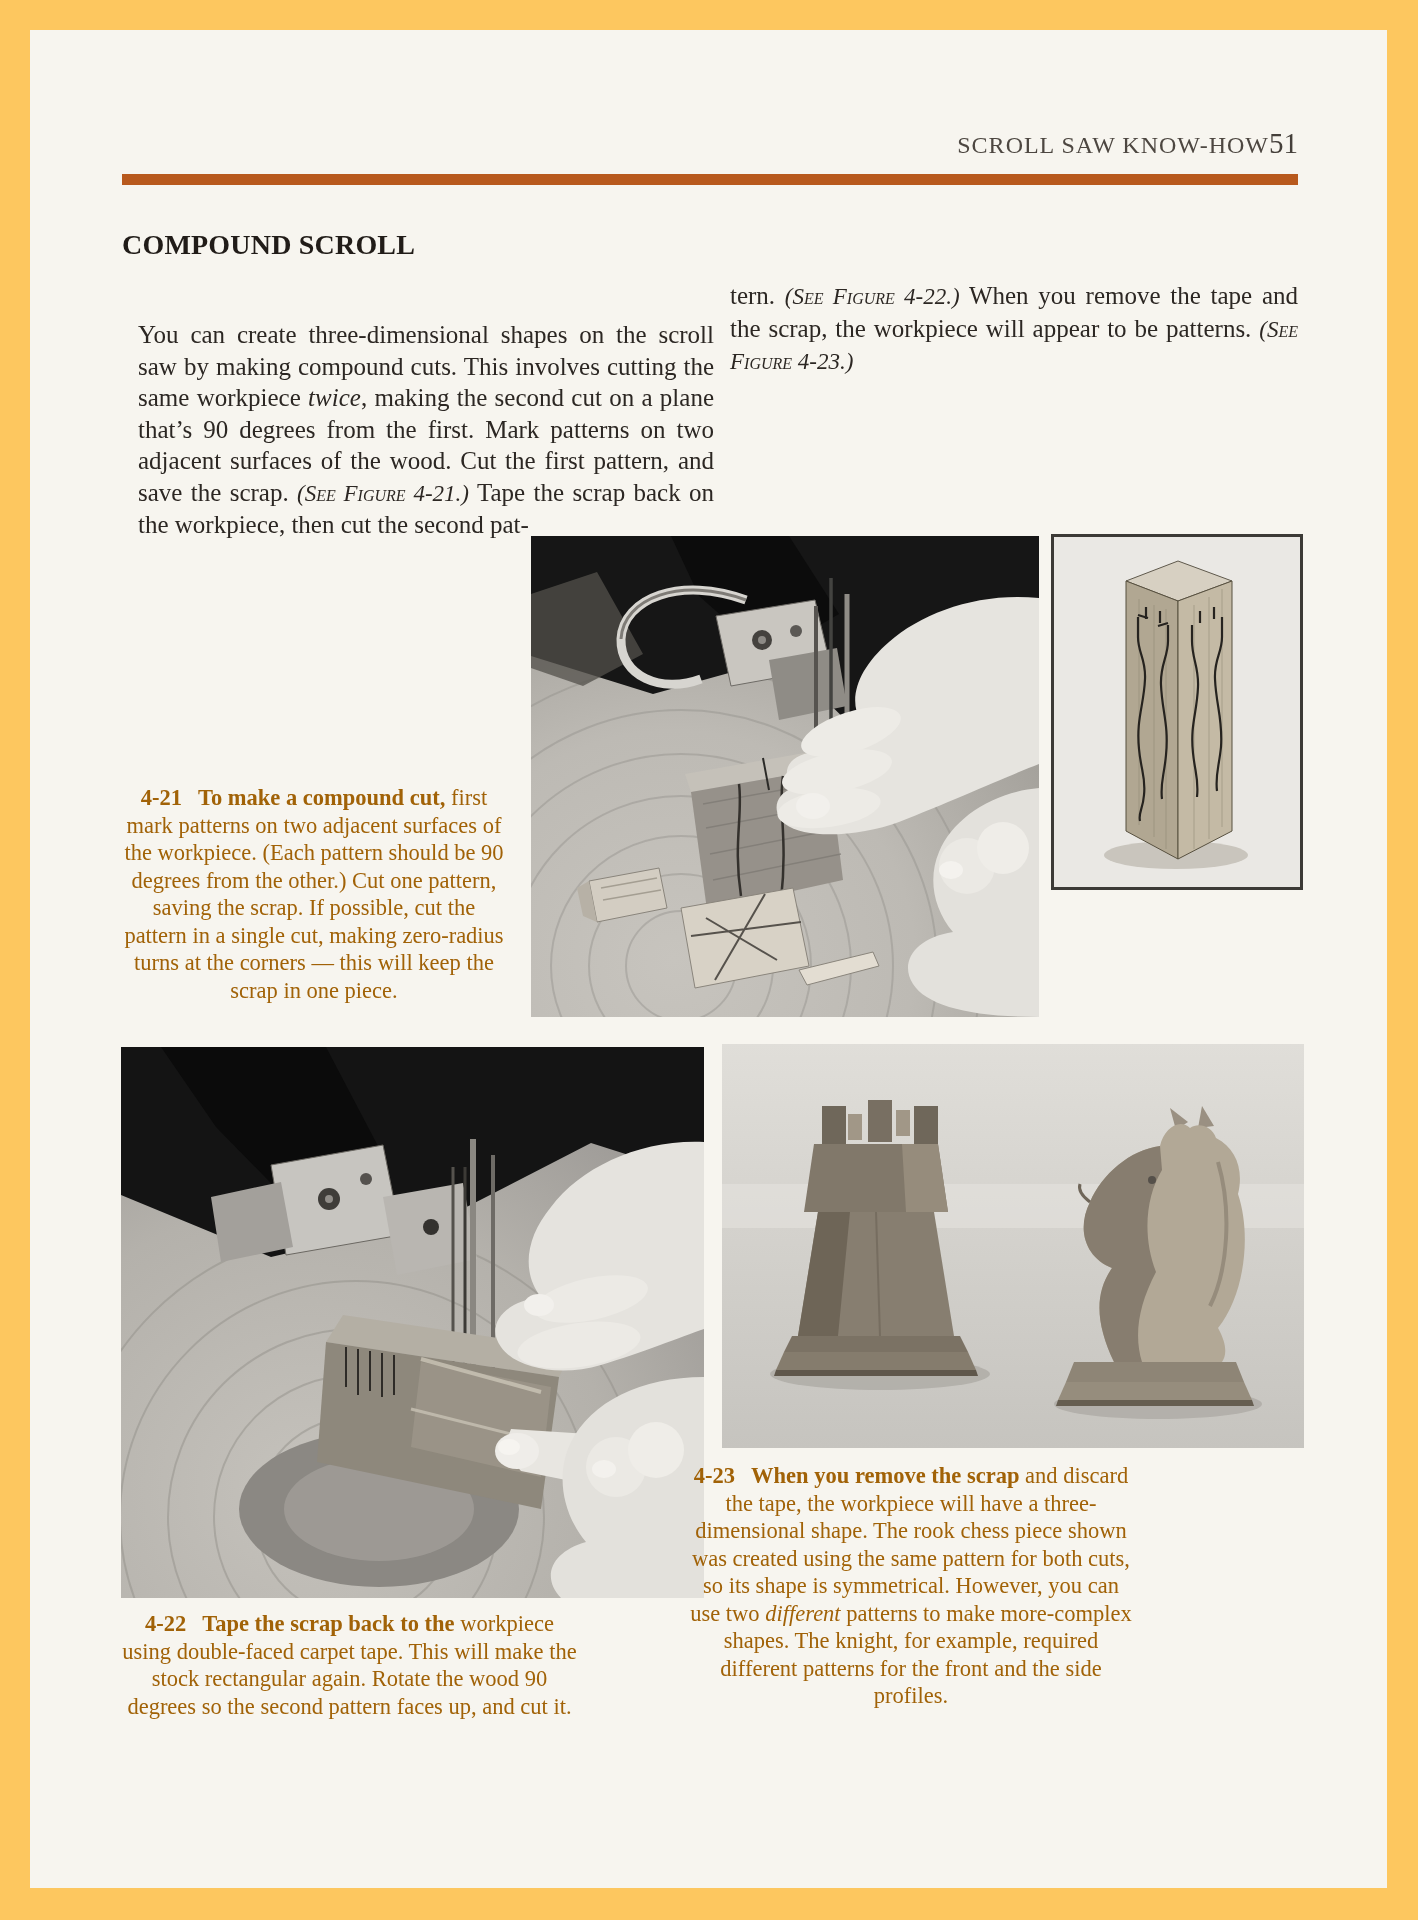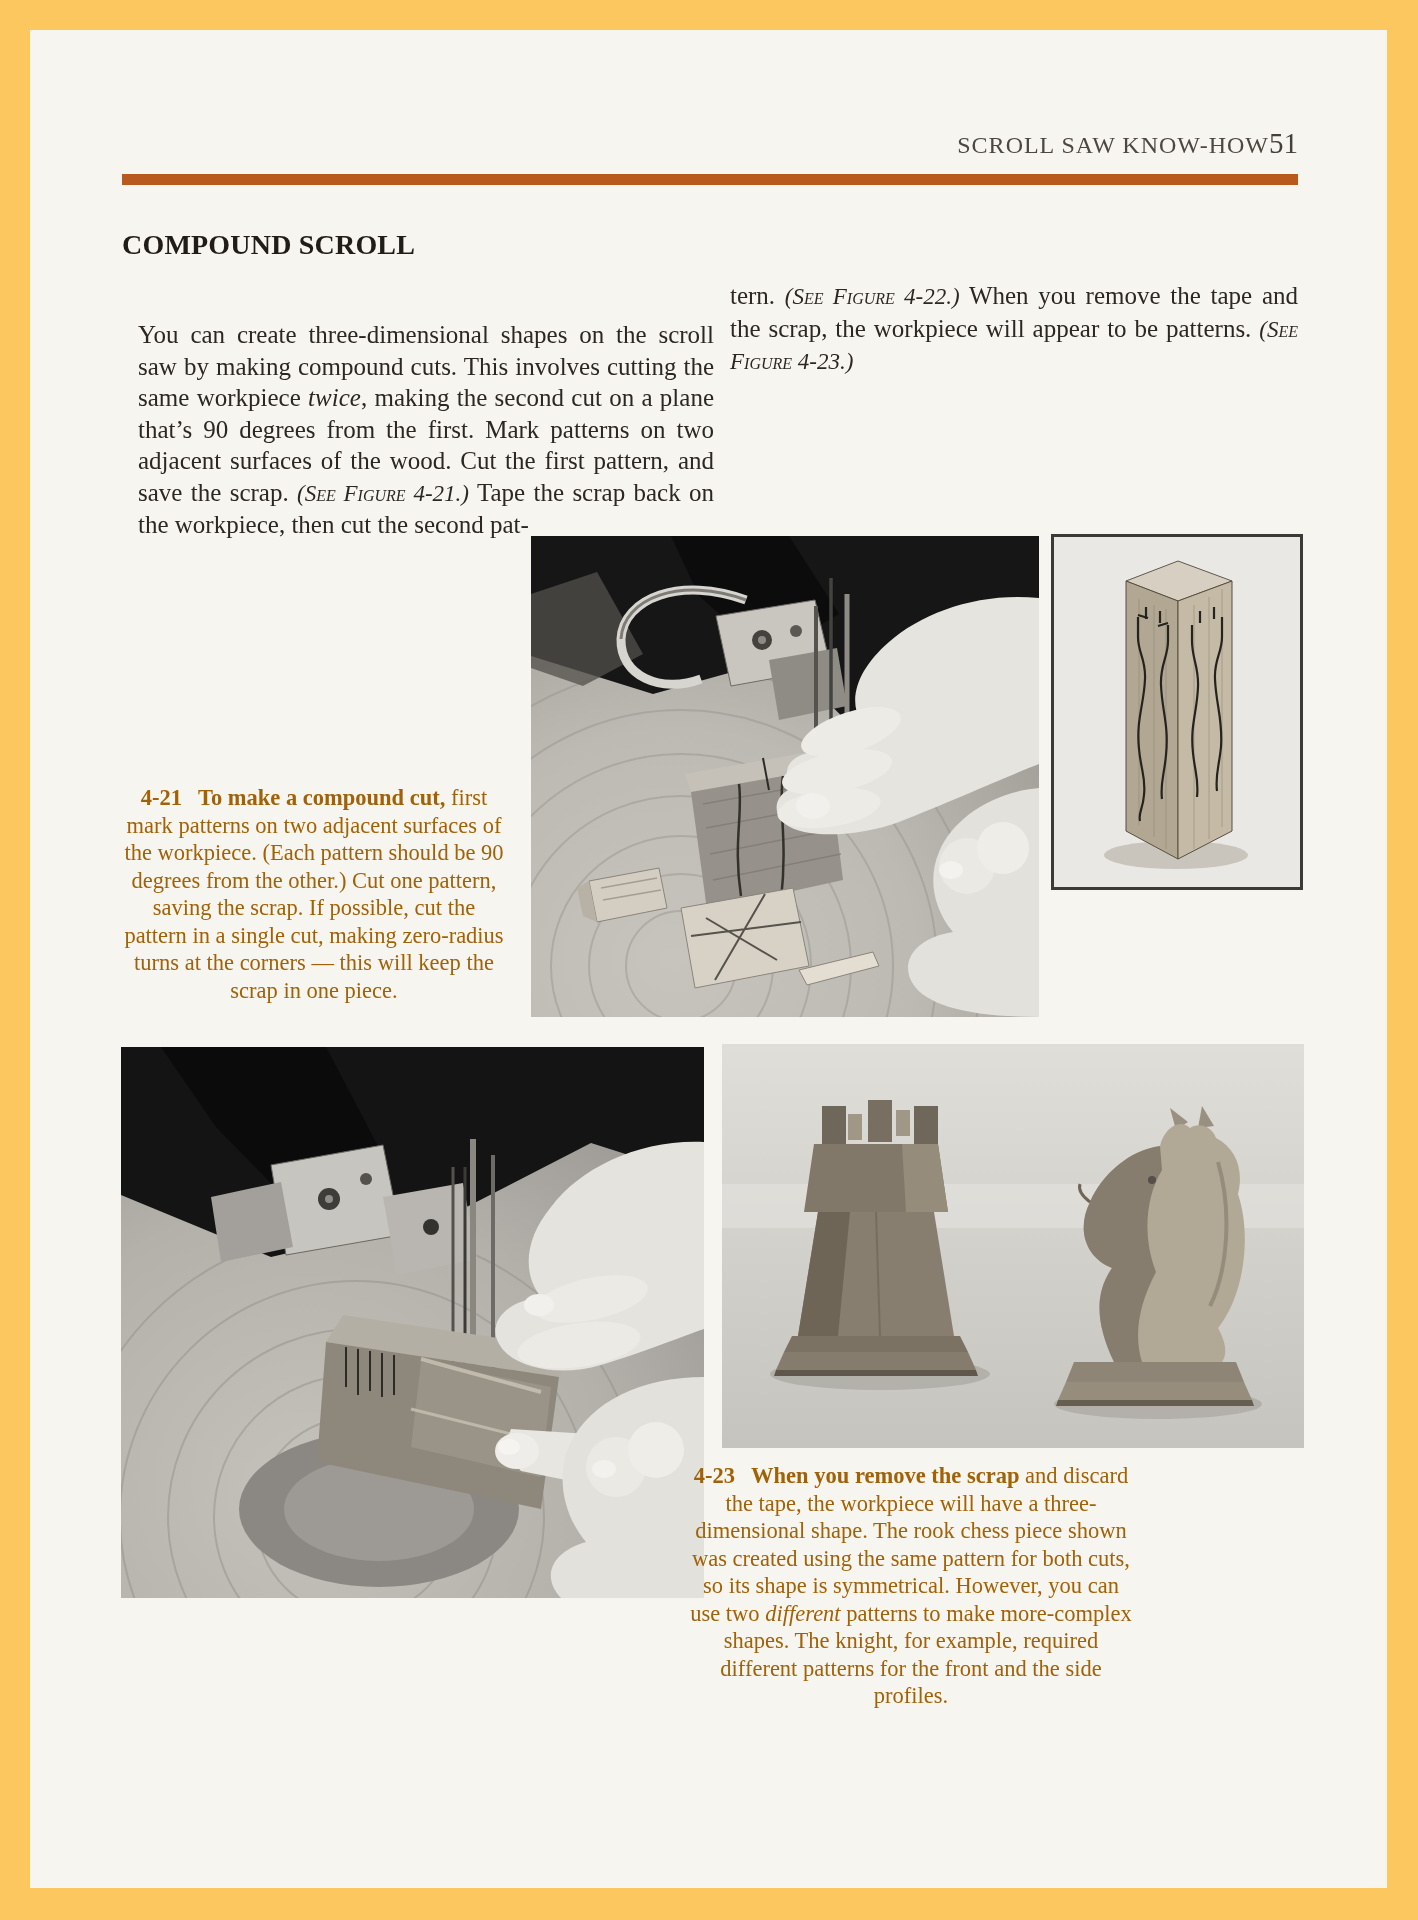--- a/index.html
+++ b/index.html
@@ -212,20 +212,23 @@
       <path d="M390,382 q-10,22 10,42 l120,24 q24,-6 20,-30 q-2,-22 -26,-28 Z" fill="#e8e6e1"></path>
       <ellipse cx="396" cy="404" rx="22" ry="18" fill="#efede9"></ellipse>
       <ellipse cx="388" cy="400" rx="11" ry="8" fill="#f6f4f0"></ellipse>
       <path d="M583,330 C520,330 470,355 450,395 C435,425 440,465 465,495 C430,505 420,530 440,551 L583,551 Z" fill="#e3e1dc"></path>
       <circle cx="495" cy="420" r="30" fill="#ebe9e4"></circle>
       <circle cx="535" cy="403" r="28" fill="#efede8"></circle>
       <ellipse cx="483" cy="422" rx="12" ry="9" fill="#f3f1ed"></ellipse>
     </svg>
   </div>
 
+  <div class="abs cap cap-422">
+    <span class="num">4-22</span><span class="lead">Tape the scrap back to the</span><span> workpiece using double-faced carpet tape. This will make the stock rectangular again. Rotate the wood 90 degrees so the second pattern faces up, and cut it.</span>
+  </div>
 
   <div class="abs photo photo-423">
     <svg viewBox="0 0 582 404">
       <defs>
         <linearGradient id="g423" x1="0" y1="0" x2="0" y2="1">
           <stop offset="0" stop-color="#e0ded9"></stop>
             <stop offset="0.45" stop-color="#d4d2cd"></stop>
             <stop offset="1" stop-color="#c6c4bf"></stop>
         </linearGradient>
       </defs>

